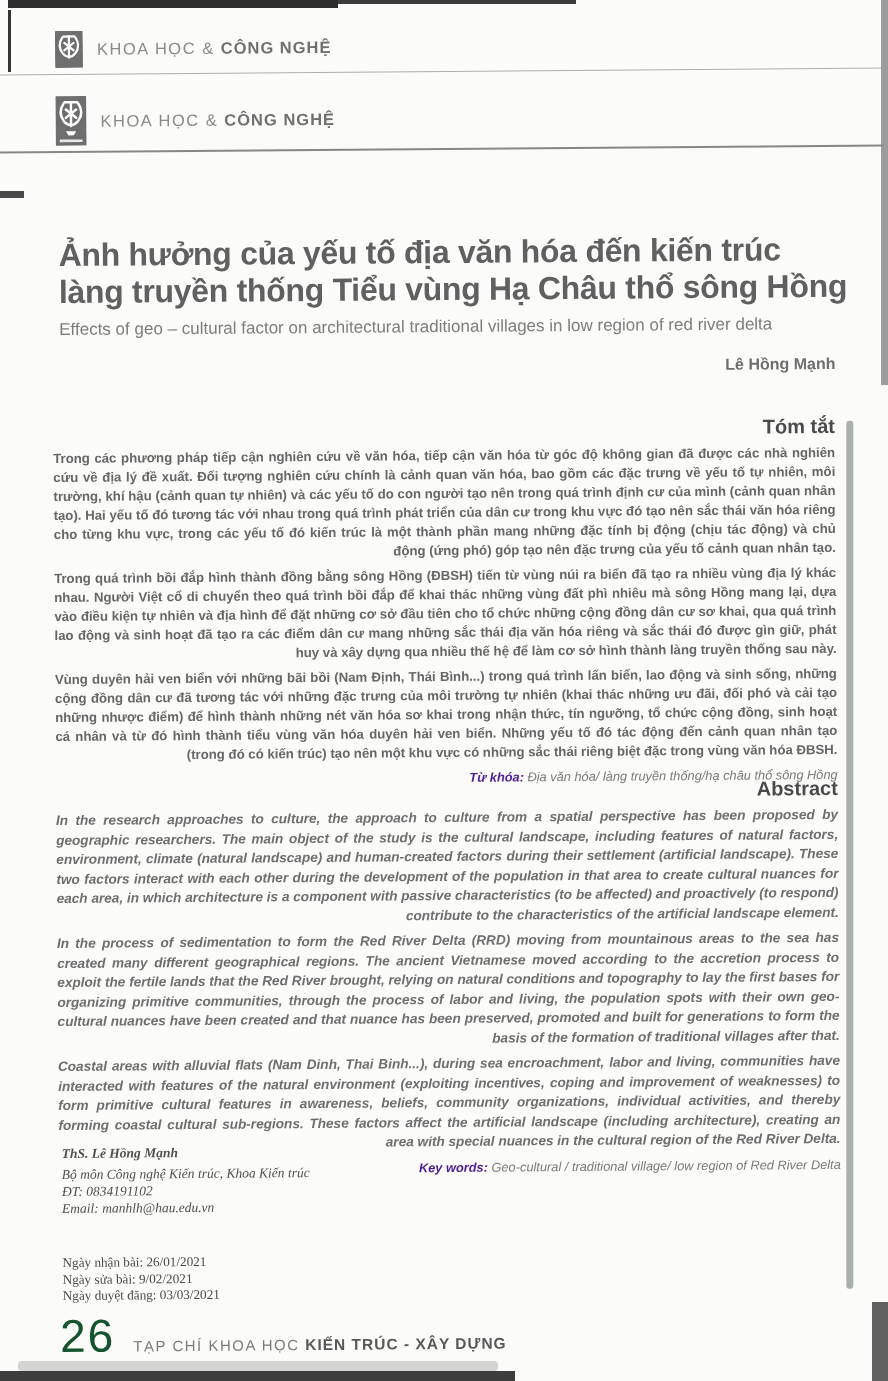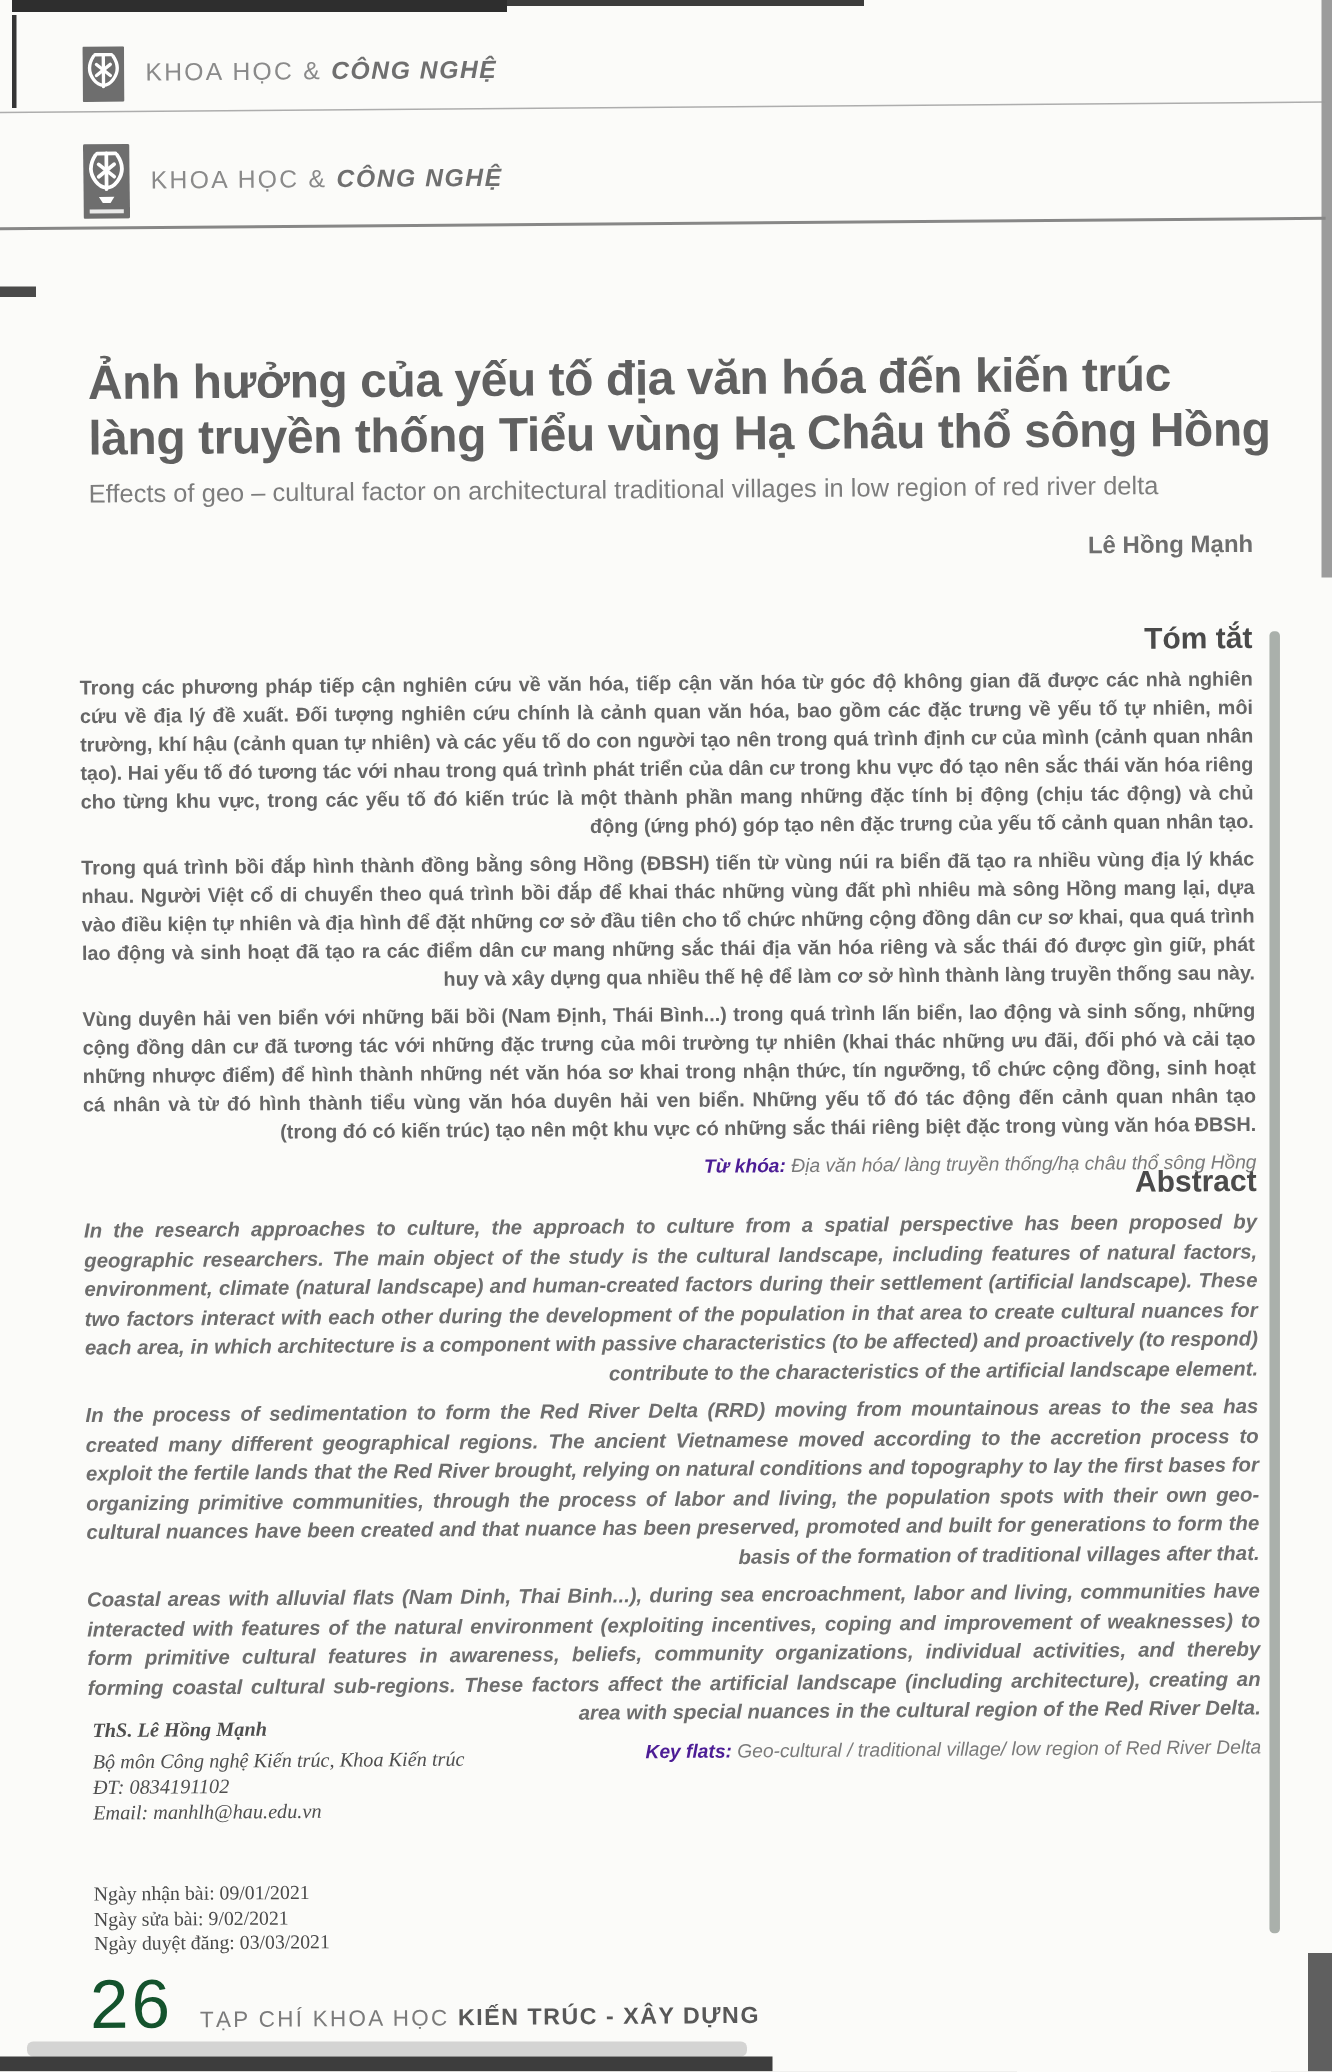--- a/index.html
+++ b/index.html
@@ -18,21 +18,21 @@
   .art-bottom-bar{left:0;top:1371px;width:515px;height:10px;background:#3d3d3d;}
   .art-bottom-right{left:872px;top:1302px;width:16px;height:79px;background:#5f5f5f;}
   .abstract-side-bar{left:845px;top:424px;width:7px;height:868px;background:#aab0ab;transform:rotate(0.45deg);border-radius:3px;}
 
   
   .header-row{position:absolute;left:60px;display:flex;align-items:center;gap:14px;}
   .header-row.first{top:28px;}
   .header-row.second{top:93px;}
   .logo{display:block;}
   .brand{white-space:nowrap;letter-spacing:1.5px;font-size:16.5px;color:#8a8a8a;}
-  .brand b{color:#6f6f6f;letter-spacing:1px;font-style:italic;}
+  .brand b{color:#6f6f6f;letter-spacing:1px;}
   .hline{position:absolute;left:0;width:888px;background:#9a9a9a;}
   .hline.one{top:71px;height:1px;opacity:.8;}
   .hline.two{top:148px;height:2px;background:#878787;}
 
   
   .title-block{position:absolute;left:62px;top:234px;width:790px;}
   .title{font-size:32px;line-height:37px;font-weight:bold;color:#606060;letter-spacing:-0.3px;}
   .subtitle{margin-top:9px;font-size:17px;color:#7d7d7d;}
   .author-line{position:absolute;left:55px;top:358px;width:783px;text-align:right;
                font-size:16px;font-weight:bold;color:#6e6e6e;}
@@ -139,34 +139,34 @@
         <span>Địa văn hóa/ làng truyền thống/hạ châu thổ sông Hồng</span>
       </div>
     </section>
 
     <section class="abs-block abs-en">
       <h2 class="abs-heading">Abstract</h2>
       <p>In the research approaches to culture, the approach to culture from a spatial perspective has been proposed by geographic researchers. The main object of the study is the cultural landscape, including features of natural factors, environment, climate (natural landscape) and human-created factors during their settlement (artificial landscape). These two factors interact with each other during the development of the population in that area to create cultural nuances for each area, in which architecture is a component with passive characteristics (to be affected) and proactively (to respond) contribute to the characteristics of the artificial landscape element.</p>
       <p>In the process of sedimentation to form the Red River Delta (RRD) moving from mountainous areas to the sea has created many different geographical regions. The ancient Vietnamese moved according to the accretion process to exploit the fertile lands that the Red River brought, relying on natural conditions and topography to lay the first bases for organizing primitive communities, through the process of labor and living, the population spots with their own geo-cultural nuances have been created and that nuance has been preserved, promoted and built for generations to form the basis of the formation of traditional villages after that.</p>
       <p>Coastal areas with alluvial flats (Nam Dinh, Thai Binh...), during sea encroachment, labor and living, communities have interacted with features of the natural environment (exploiting incentives, coping and improvement of weaknesses) to form primitive cultural features in awareness, beliefs, community organizations, individual activities, and thereby forming coastal cultural sub-regions. These factors affect the artificial landscape (including architecture), creating an area with special nuances in the cultural region of the Red River Delta.</p>
       <div class="kw-line">
-        <span class="kw-label">Key flats:</span>
+        <span class="kw-label">Key words:</span>
         <span>Geo-cultural / traditional village/ low region of Red River Delta</span>
       </div>
     </section>
 
     <div class="author-info">
       <div class="name">ThS. Lê Hồng Mạnh</div>
       <div>Bộ môn Công nghệ Kiến trúc, Khoa Kiến trúc</div>
       <div>ĐT: 0834191102</div>
       <div>Email: manhlh@hau.edu.vn</div>
     </div>
 
     <div class="dates">
-      <div>Ngày nhận bài: 09/01/2021</div>
+      <div>Ngày nhận bài: 26/01/2021</div>
       <div>Ngày sửa bài: 9/02/2021</div>
       <div>Ngày duyệt đăng: 03/03/2021</div>
     </div>
 
     <div class="footer">
       <span class="page-number">26</span>
       <span class="journal">
         <span>TẠP CHÍ KHOA HỌC</span>
         <b>KIẾN TRÚC - XÂY DỰNG</b>
       </span>

